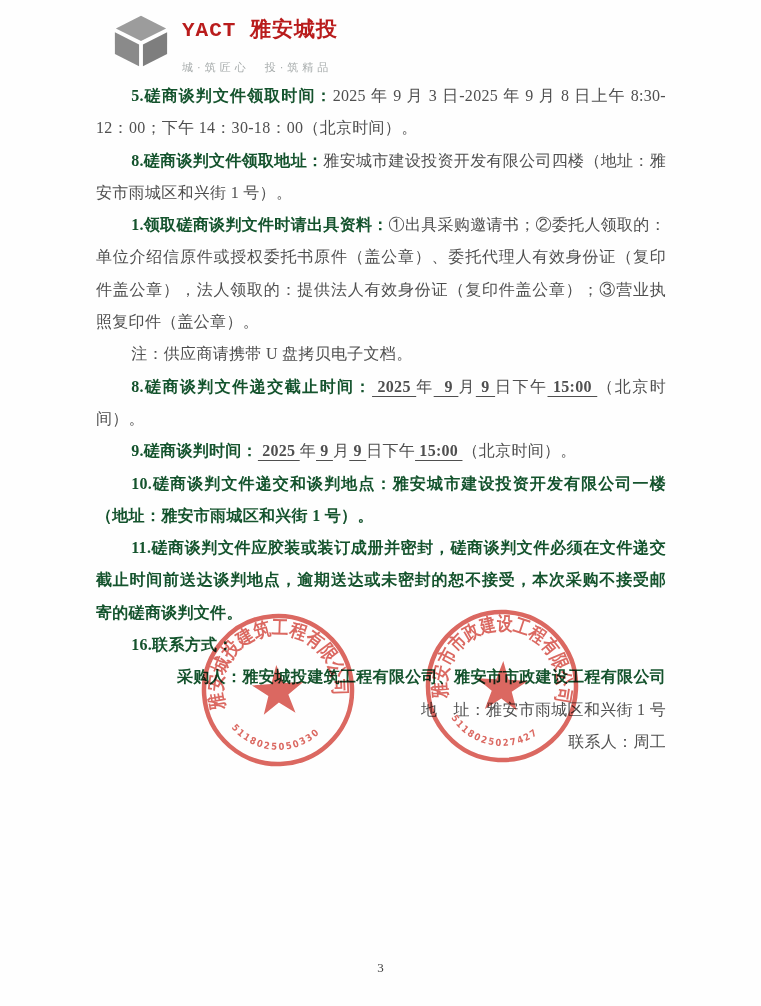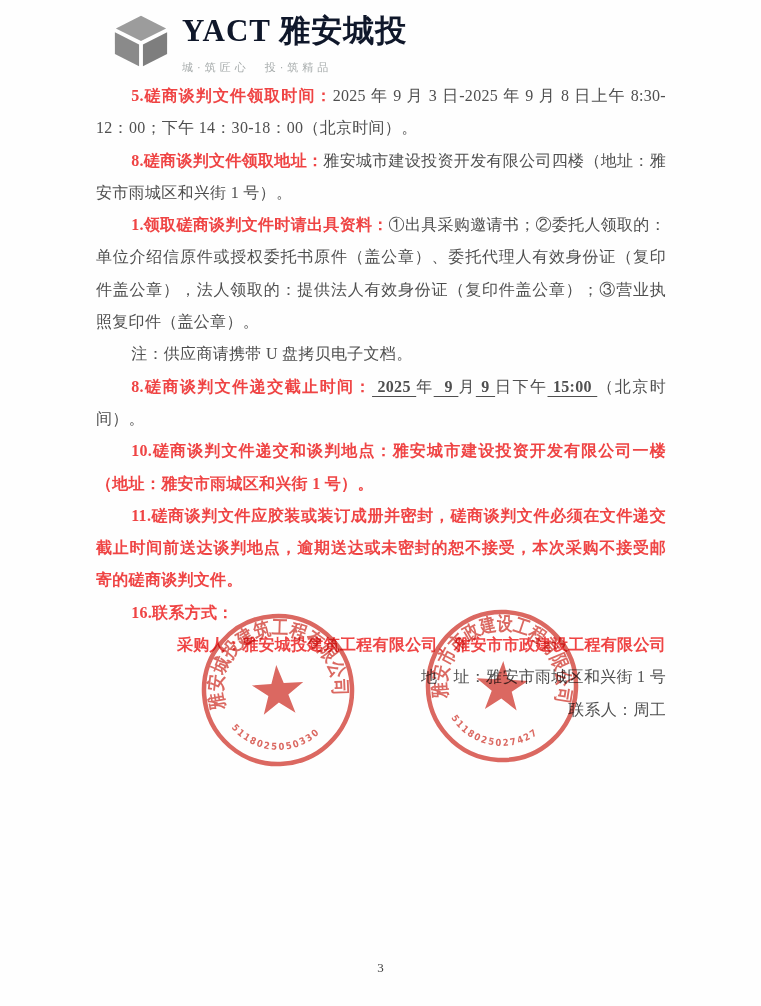--- a/index.html
+++ b/index.html
@@ -9,36 +9,36 @@
     margin:0 auto;
     background:#fefefe;
     font-family:"Liberation Serif","DejaVu Serif",serif;
     overflow:hidden;
   }
   
   .logo{position:absolute;left:112px;top:14px;display:flex;align-items:flex-start;}
   .logo-cube{display:block;}
   .logo-textblock{margin-left:12px;padding-top:4px;}
   .logo-brand{
-    font-family:Liberation Serif, serif;
-    font-size:31px;font-weight:700;color:#0f172a;letter-spacing:1px;line-height:26px;
+    font-family:Liberation Mono, monospace;
+    font-size:21px;font-weight:700;color:#b91c1c;letter-spacing:1px;line-height:26px;
   }
   .logo-tagline{
     font-family:"Liberation Sans","DejaVu Sans",sans-serif;
     font-size:11px;color:#a6abab;letter-spacing:4px;margin-top:16px;
   }
   
   .doc{
     position:absolute;left:96px;top:80px;width:570px;
     font-size:16px;line-height:32.3px;color:#4f4f4f;
     text-align:justify;letter-spacing:0.3px;
   }
   .doc p{margin:0;text-indent:2.2em;}
   .doc p.contact-line{text-indent:0;padding-left:48px;text-align:right;}
-  .b{font-weight:700;color:#ef4444;}
+  .b{font-weight:700;color:#14532d;}
   .u{text-decoration:underline;text-underline-offset:4px;font-weight:bold;}
   
   .stamp{
     position:absolute;width:160px;height:160px;
     mix-blend-mode:multiply;opacity:0.82;
   }
   .stamp-left{left:198px;top:610px;transform:rotate(-4deg);}
   .stamp-right{left:422px;top:606px;transform:rotate(3deg);}
   .stamp .ring{fill:none;stroke:#d4473e;stroke-width:4.5;}
   .stamp .star{fill:#d4473e;}
@@ -75,20 +75,21 @@
     <p><span class="b">5.磋商谈判文件领取时间：</span><span>2025 年 9 月 3 日-2025 年 9 月 8 日上午 8:30-12：00；下午 14：30-18：00（北京时间）。</span></p>
 
     <p><span class="b">8.磋商谈判文件领取地址：</span><span>雅安城市建设投资开发有限公司四楼（地址：雅安市雨城区和兴街 1 号）。</span></p>
 
     <p><span class="b">1.领取磋商谈判文件时请出具资料：</span><span>①出具采购邀请书；②委托人领取的：单位介绍信原件或授权委托书原件（盖公章）、委托代理人有效身份证（复印件盖公章），法人领取的：提供法人有效身份证（复印件盖公章）；③营业执照复印件（盖公章）。</span></p>
 
     <p><span>注：供应商请携带 U 盘拷贝电子文档。</span></p>
 
     <p><span class="b">8.磋商谈判文件递交截止时间：</span><span class="u">&nbsp;2025&nbsp;</span><span>年</span><span class="u">&nbsp;&nbsp;9&nbsp;</span><span>月</span><span class="u">&nbsp;9&nbsp;</span><span>日下午</span><span class="u">&nbsp;15:00&nbsp;</span><span>（北京时间）。</span></p>
 
+    <p><span class="b">9.磋商谈判时间：</span><span class="u">&nbsp;2025&nbsp;</span><span>年</span><span class="u">&nbsp;9&nbsp;</span><span>月</span><span class="u">&nbsp;9&nbsp;</span><span>日下午</span><span class="u">&nbsp;15:00&nbsp;</span><span>（北京时间）。</span></p>
 
     <p><span class="b">10.磋商谈判文件递交和谈判地点：雅安城市建设投资开发有限公司一楼（地址：雅安市雨城区和兴街 1 号）。</span></p>
 
     <p><span class="b">11.磋商谈判文件应胶装或装订成册并密封，磋商谈判文件必须在文件递交截止时间前送达谈判地点，逾期送达或未密封的恕不接受，本次采购不接受邮寄的磋商谈判文件。</span></p>
 
     <p><span class="b">16.联系方式：</span></p>
 
     <p class="contact-line"><span class="b">采购人：</span><span class="b">雅安城投建筑工程有限公司、雅安市市政建设工程有限公司</span></p>
 
     <p class="contact-line"><span>地　址：</span><span>雅安市雨城区和兴街 1 号</span></p>

